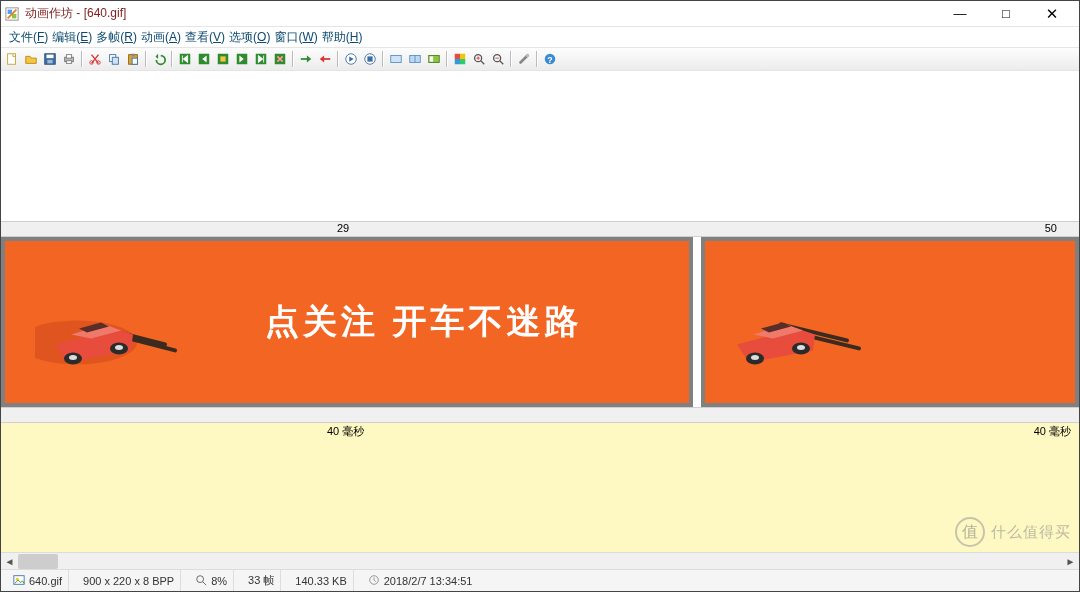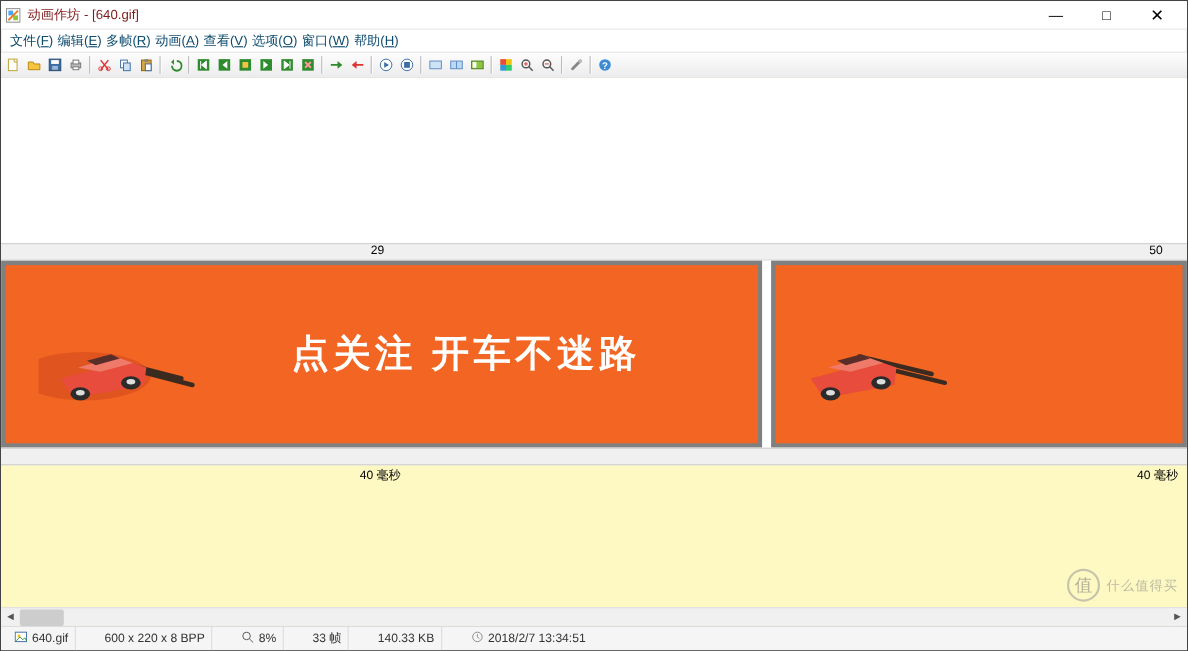--- a/index.html
+++ b/index.html
@@ -38,28 +38,28 @@
 .frame.a .car { left: 30px; }
 .frame.b .car { left: 14px; }
 .frame-footer { position: absolute; left: 0; right: 0; top: 336px; height: 16px; background: #f0f0f0; border-top: 1px solid #cfcfcf; border-bottom: 1px solid #cfcfcf; }
 .frame-footer .lbl { position: absolute; top: 16px; font-size: 11px; color: #000; }
 
 .hscroll { position: absolute; left: 0; right: 0; bottom: 0; height: 17px; background: #f0f0f0; border-top: 1px solid #dcdcdc; display: flex; align-items: center; }
 .hscroll .arrow { width: 17px; height: 17px; background: #f0f0f0; display: flex; align-items: center; justify-content: center; font-size: 10px; color: #555; }
 .hscroll .track { flex:1; height: 17px; position: relative; }
 .hscroll .thumb { position: absolute; left: 0; width: 40px; height: 15px; top: 1px; background: #cdcdcd; border-radius: 2px; }
 
-.statusbar { height: 22px; border-top: 1px solid #dcdcdc; background: #f5f5f5; display: flex; align-items: flex-end; gap: 20px; padding: 0 6px; font-size: 11px; color: #333; }
+.statusbar { height: 22px; border-top: 1px solid #dcdcdc; background: #f5f5f5; display: flex; align-items: flex-end; gap: 8px; padding: 0 6px; font-size: 11px; color: #333; }
 .statusbar .cell { display: flex; align-items: center; gap: 4px; padding: 0 6px; border-right: 1px solid #ddd; height: 100%; }
 .statusbar .cell:last-child { border-right: none; }
 .statusbar svg { width: 12px; height: 12px; }
 
 .watermark { position: absolute; right: 8px; bottom: 22px; display: flex; align-items: center; gap: 6px; opacity: 0.55; }
 .watermark .badge { width: 30px; height: 30px; border-radius: 50%; border: 2px solid #999; display: flex; align-items: center; justify-content: center; font-size: 16px; color: #777; }
-.watermark .wm-text { font-size: 12px; color: #888; letter-spacing: 1px; }
+.watermark .wm-text { font-size: 15px; color: #888; letter-spacing: 1px; }
 </style>
 </head>
 <body>
 
 <div class="window">
 
   <div class="titlebar">
     <span class="app-icon">
       <svg viewBox="0 0 16 16">
           <rect x="1" y="1" width="14" height="14" fill="#fff" stroke="#888"></rect>
@@ -331,21 +331,21 @@
   <div class="statusbar">
     <div class="cell">
       <span><svg viewBox="0 0 14 14">
             <rect x="1" y="2" width="12" height="10" fill="#fff" stroke="#3b6ea5"></rect>
             <circle cx="5" cy="6" r="1.5" fill="#f1c40f"></circle>
             <path d="M2 11l4-4 3 3 2-2 2 3" fill="none" stroke="#2e8b2e"></path>
           </svg></span>
       <span>640.gif</span>
     </div>
     <div class="cell">
-        <span>600 x 220 x 8 BPP</span>
+        <span>900 x 220 x 8 BPP</span>
       </div>
     <div class="cell">
       <span><svg viewBox="0 0 14 14">
             <circle cx="6" cy="6" r="4" fill="none" stroke="#555"></circle>
             <line x1="9" y1="9" x2="13" y2="13" stroke="#555"></line>
           </svg></span>
       <span>8%</span>
     </div>
     <div class="cell">
         <span>33 帧</span>

